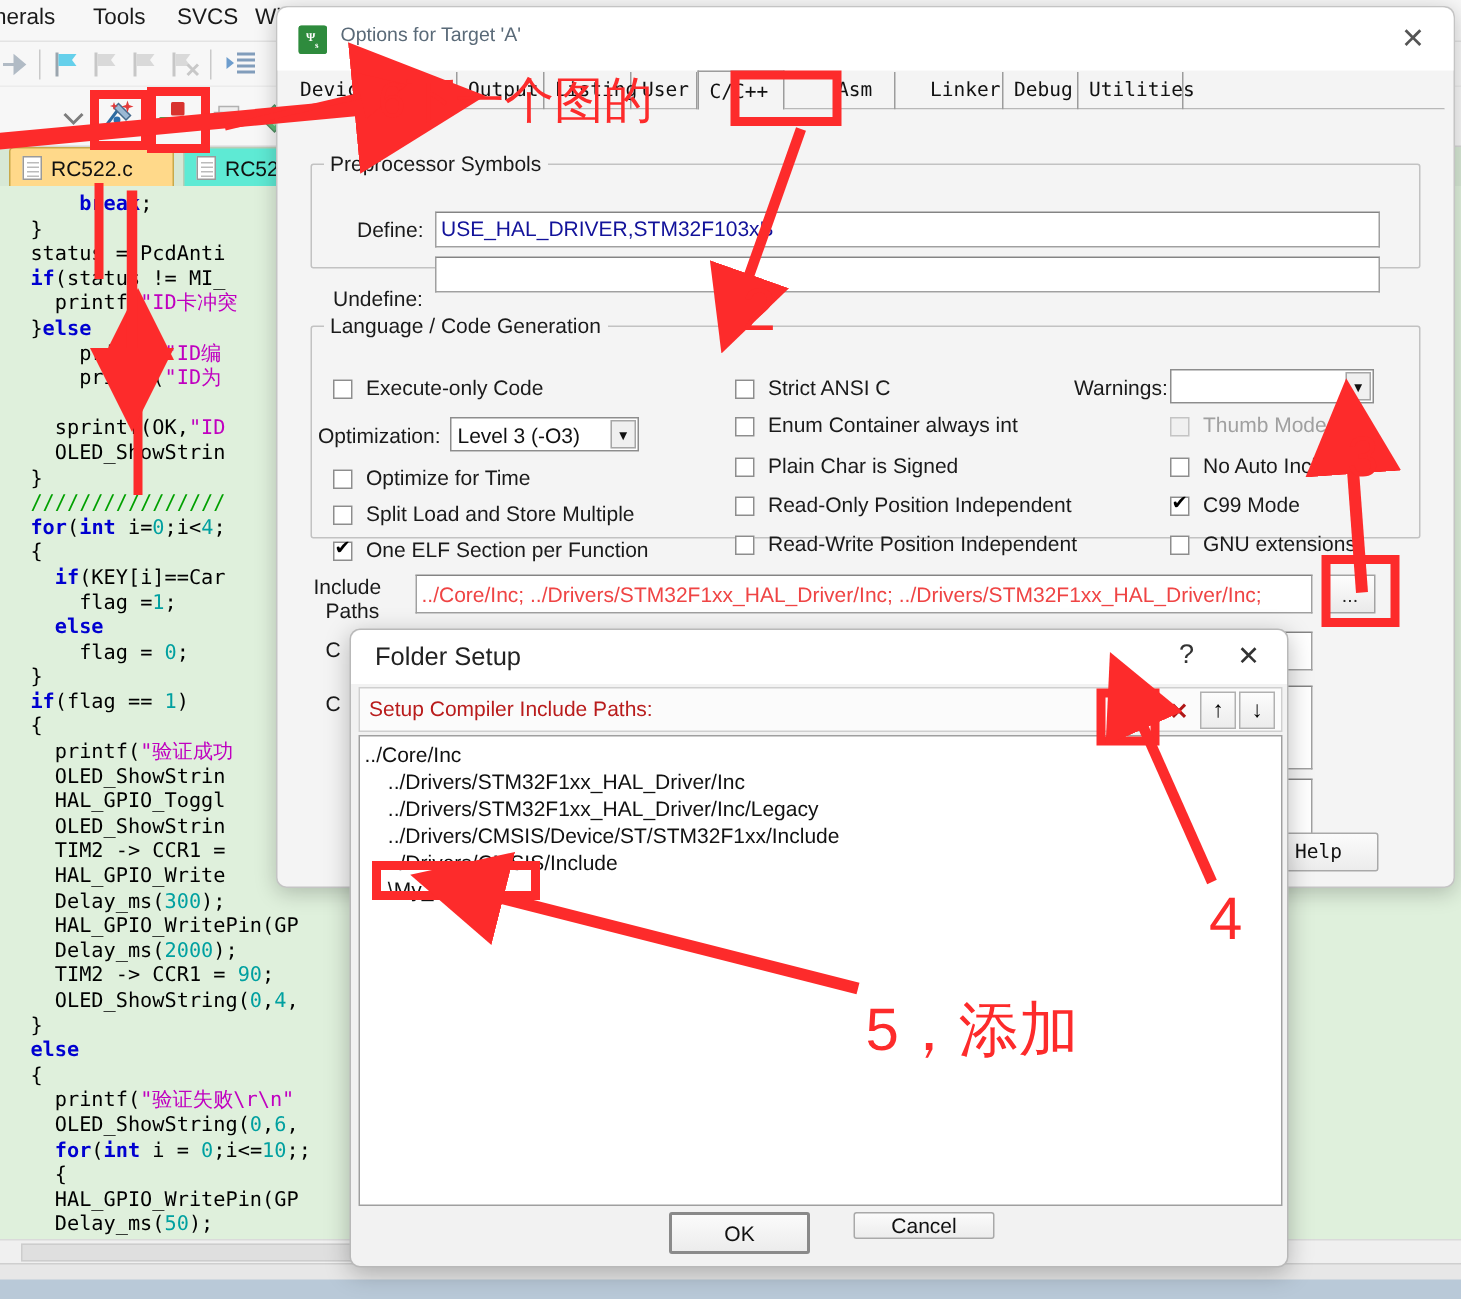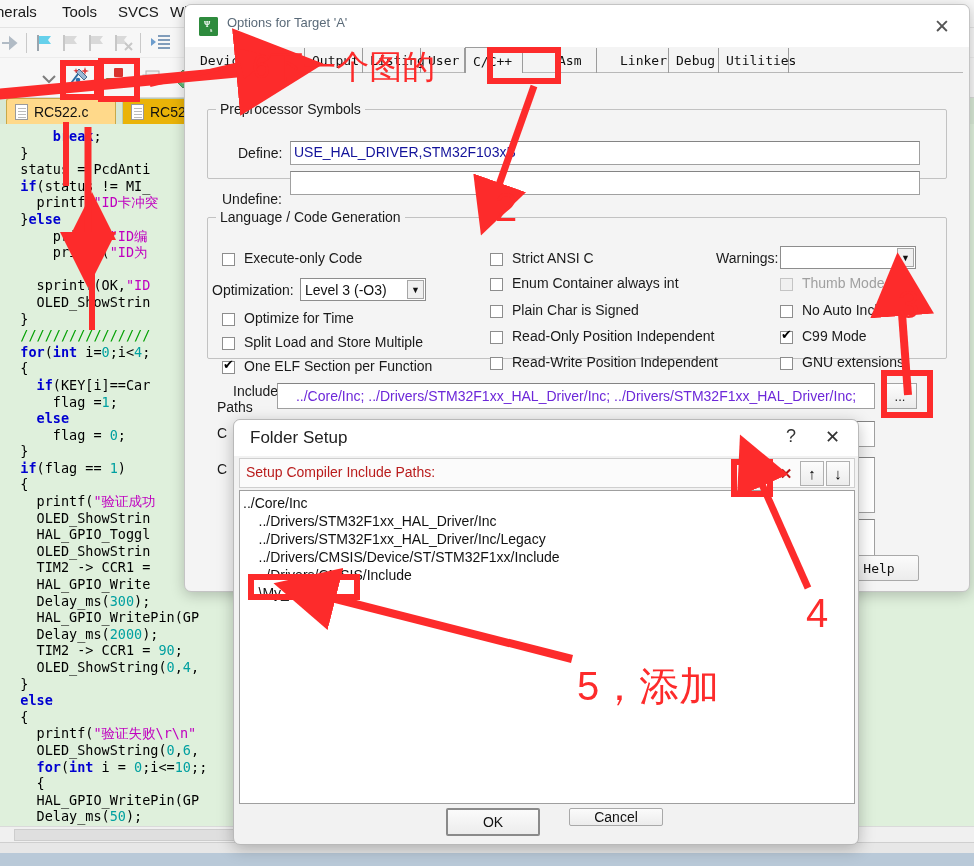--- a/index.html
+++ b/index.html
@@ -40,21 +40,21 @@
     position: absolute; left: 0; top: 98px; width: 974px; height: 26px;
     background: #d7e8d5;
   }
   .filetab {
     position: absolute; top: 0; height: 26px;
     border: 1px solid #c8a94a; border-bottom: none;
     background: #ffd98a; display: flex; align-items: center;
     padding: 0 8px; font-size: 14px; color: #111;
     border-radius: 3px 3px 0 0;
   }
-  .filetab.inactive { background: #eab308; border-color: #b9cdb6; }
+  .filetab.inactive { background: #5eead4; border-color: #b9cdb6; }
   .filetab .pageico {
     width: 13px; height: 16px; background: #fff; border: 1px solid #9a9a9a;
     margin-right: 6px; position: relative; flex: 0 0 auto;
   }
   .filetab .pageico::after {
     content:""; position:absolute; left:2px; top:3px; width:8px; height:1px;
     box-shadow: 0 0 0 0 #bbb, 0 3px 0 0 #bbb, 0 6px 0 0 #bbb, 0 9px 0 0 #bbb;
     background:#bbb;
   }
 
@@ -145,21 +145,21 @@
 
   .lbl { position: absolute; font-size: 14px; color: #1a1a1a; }
   .lbl.dim { color: #a0a0a0; }
 
   .tbox {
     position: absolute; background: #fff;
     border: 1px solid #a0a0a0; border-top-color: #848484;
     font-size: 14px; color: #12129a; padding: 2px 3px;
     overflow: hidden; white-space: nowrap;
   }
-  .tbox.plain { color: #6d28d9; text-align: center; }
+  .tbox.plain { color: #ef4444; }
 
   .chk {
     position: absolute; width: 13px; height: 13px; background: #fff;
     border: 1px solid #8d8d8d;
   }
   .chk.dim { background:#f0f0f0; border-color:#c4c4c4; }
   .chk.on::after {
     content: "✔"; position: absolute; left: 0px; top: -4px;
     font-size: 13px; color: #000; line-height: 13px;
   }
@@ -454,21 +454,21 @@
         <div class="chk" style="left:572px; top:80px;"></div>
         <div class="lbl" style="left:594px; top:77px;">No Auto Includes</div>
 
         <div class="chk on" style="left:572px; top:106px;"></div>
         <div class="lbl" style="left:594px; top:103px;">C99 Mode</div>
 
         <div class="chk" style="left:572px; top:132px;"></div>
         <div class="lbl" style="left:594px; top:129px;">GNU extensions</div>
       </fieldset>
 
-      <div class="lbl" style="left:40px; top:310px;">Include</div>
+      <div class="lbl" style="left:16px; top:310px;">Include</div>
       <div class="lbl" style="left:24px; top:326px;">Paths</div>
       <div class="tbox plain" style="left:84px; top:310px; width:598px; height:26px; padding-top:4px;">../Core/Inc;    ../Drivers/STM32F1xx_HAL_Driver/Inc;    ../Drivers/STM32F1xx_HAL_Driver/Inc;</div>
       <div class="smallbtn" style="left:690px; top:310px; width:34px; height:26px;">...</div>
 
       <div class="lbl" style="left:24px; top:352px;">C</div>
       <div class="tbox plain" style="left:84px; top:348px; width:598px; height:26px;"></div>
       <div class="lbl" style="left:24px; top:388px;">C</div>
       <div class="tbox plain" style="left:84px; top:384px; width:598px; height:56px;"></div>
       <div class="tbox plain" style="left:84px; top:446px; width:598px; height:40px;"></div>
 

